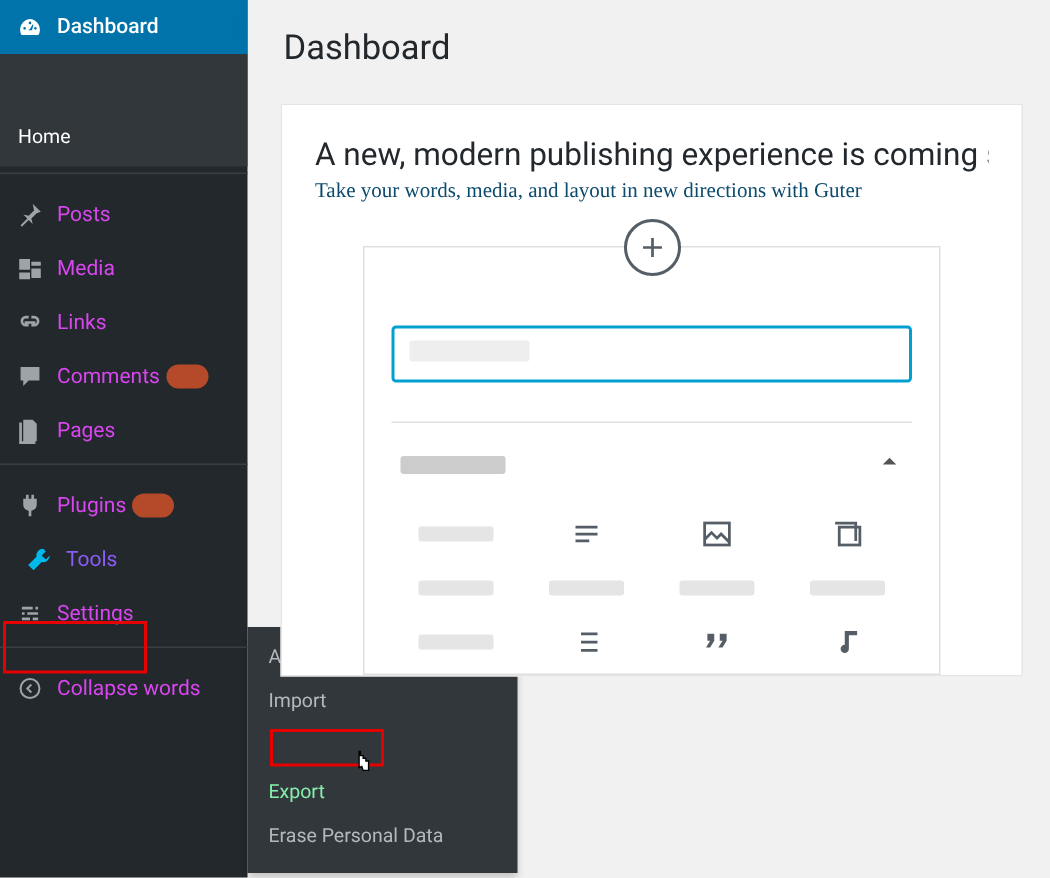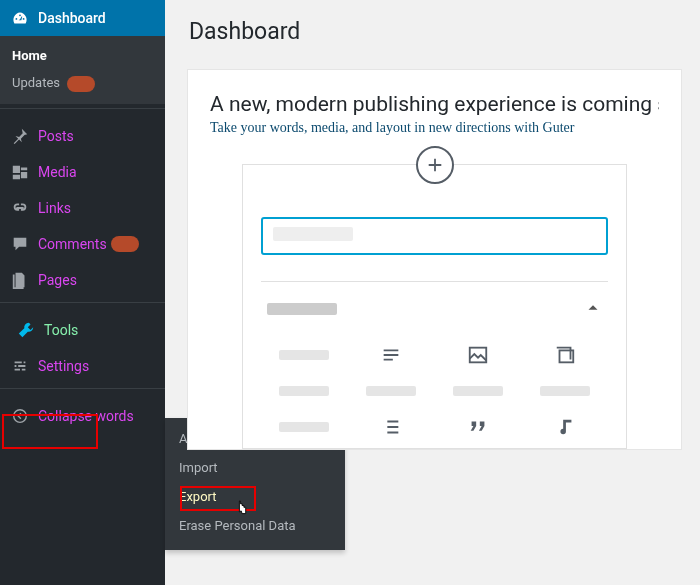--- a/index.html
+++ b/index.html
@@ -4,38 +4,38 @@
 <style>
   * { box-sizing: border-box; margin: 0; padding: 0; }
   body { font-family: -apple-system, BlinkMacSystemFont, "Segoe UI", Roboto, sans-serif; background: #f1f1f1; width: 700px; height: 585px; overflow: hidden; position: relative; }
   
   .sidebar { position: absolute; left: 0; top: 0; width: 165px; height: 585px; background: #23282d; color: #eee; }
   .menu-item { display: flex; align-items: center; padding: 8px 10px; font-size: 14px; color: #d946ef; cursor: pointer; position: relative; }
   .menu-item.active { background: #0073aa; color: #fff; font-weight: 500; }
   .menu-item.active::after { content: ""; position: absolute; right: -8px; top: 50%; margin-top: -8px; border: 8px solid transparent; border-left-color: #0073aa; }
   .menu-item .icon { width: 20px; height: 20px; margin-right: 8px; display: inline-flex; align-items: center; justify-content: center; color: rgba(240,245,250,.6); }
   .menu-item.active .icon { color: #fff; }
-  .menu-item.tools-active { color: #86efac; padding-left: 16px; }
+  .menu-item.tools-active { color: #8b5cf6; padding-left: 16px; }
   .menu-item.tools-active .icon { color: #00b9eb; }
   
   .submenu { background: #32373c; padding: 6px 0; }
   .sub-item { padding: 6px 12px; font-size: 13px; color: #b4b9be; cursor: pointer; }
-  .sub-item.current { color: #fff; font-weight: 700; }
+  .sub-item.current { color: #fff; font-weight: 400; margin-top: 36px; }
   
   .badge { display: inline-block; width: 28px; height: 16px; background: #b54a2a; border-radius: 9px; margin-left: 4px; vertical-align: middle; }
   
   .separator { height: 6px; background: transparent; margin: 4px 0; border-top: 1px solid #393f44; }
   
   .redbox-tools { position: absolute; left: 2px; top: 414px; width: 96px; height: 35px; border: 2px solid #e60000; pointer-events: none; }
   .redbox-export { position: absolute; left: 180px; top: 486px; width: 76px; height: 25px; border: 2px solid #e60000; pointer-events: none; }
   
   .flyout { position: absolute; left: 165px; top: 418px; width: 180px; background: #32373c; padding: 6px 0 10px; box-shadow: 0 3px 5px rgba(0,0,0,.2); }
   .flyout::before { content: ""; position: absolute; left: -6px; top: 10px; border: 6px solid transparent; border-right-color: #32373c; }
   .fly-item { padding: 7px 14px; font-size: 13px; color: #b4b9be; cursor: pointer; }
-  .fly-item.hover { color: #fef9c3; }
+  .fly-item.hover { color: #86efac; margin-top: 32px; }
   
   .cursor { position: absolute; left: 234px; top: 499px; width: 18px; height: 22px; pointer-events: none; z-index: 20; }
   
   .main { position: absolute; left: 165px; top: 0; right: 0; height: 585px; padding: 0; }
   .page-title { font-size: 23px; font-weight: 400; color: #23282d; padding: 18px 24px 10px; }
   
   .welcome-panel { background: #fff; margin: 14px 18px 0 22px; padding: 22px 22px 0; border: 1px solid #e5e5e5; }
   .welcome-panel h2 { font-size: 21px; font-weight: 400; color: #23282d; margin-bottom: 4px; white-space: nowrap; overflow: hidden; }
   .welcome-panel p { font-size: 14px; color: #0c4a6e; white-space: nowrap; overflow: hidden; font-family: Liberation Serif, serif; }
   
@@ -64,24 +64,20 @@
   <div class="menu-item active">
     <span class="icon">
       <svg viewBox="0 0 20 20" fill="currentColor">
           <path d="M3.76 16h12.48A7.99 7.99 0 0 0 10 4a7.99 7.99 0 0 0-6.24 12zM10 6a1 1 0 1 1 0 2 1 1 0 0 1 0-2zm-4 4a1 1 0 1 1 0 2 1 1 0 0 1 0-2zm8 0a1 1 0 1 1 0 2 1 1 0 0 1 0-2zm-4 1.5 2-3.5.5.5-1 4h-3z"></path>
         </svg>
     </span>
     <span>Dashboard</span>
   </div>
   <div class="submenu">
     <div class="sub-item current">Home</div>
-    <div class="sub-item">
-      <span>Updates</span>
-      <span class="badge"></span>
-    </div>
   </div>
 
   <div class="separator"></div>
 
   <div class="menu-item">
     <span class="icon">
       <svg viewBox="0 0 20 20" fill="currentColor">
           <path d="M12 2l6 6-3 1-4 4 1 4-3-3-5 5-1-1 5-5-3-3 4 1 4-4z"></path>
         </svg>
     </span>
@@ -121,20 +117,29 @@
       <svg viewBox="0 0 20 20" fill="currentColor">
           <path d="M5 2h7l3 3v13H5zM4 4v14h10v2H2V4z"></path>
         </svg>
     </span>
     <span>Pages</span>
   </div>
 
   <div class="separator"></div>
 
 
+  <div class="menu-item">
+    <span class="icon">
+      <svg viewBox="0 0 20 20" fill="currentColor">
+          <path d="M7 2v3H5v4a5 5 0 0 0 4 4.9V18h2v-4.1A5 5 0 0 0 15 9V5h-2V2h-2v3H9V2z"></path>
+        </svg>
+    </span>
+    <span>Plugins</span>
+    <span class="badge"></span>
+  </div>
 
 
   <div class="menu-item tools-active">
     <span class="icon">
       <svg viewBox="0 0 20 20" fill="currentColor">
           <path d="M13 2a5 5 0 0 0-4.9 6L2 14l4 4 6-6.1A5 5 0 0 0 18 7l-3 3-3-3 3-3a5 5 0 0 0-2-2z"></path>
         </svg>
     </span>
     <span>Tools</span>
   </div>

